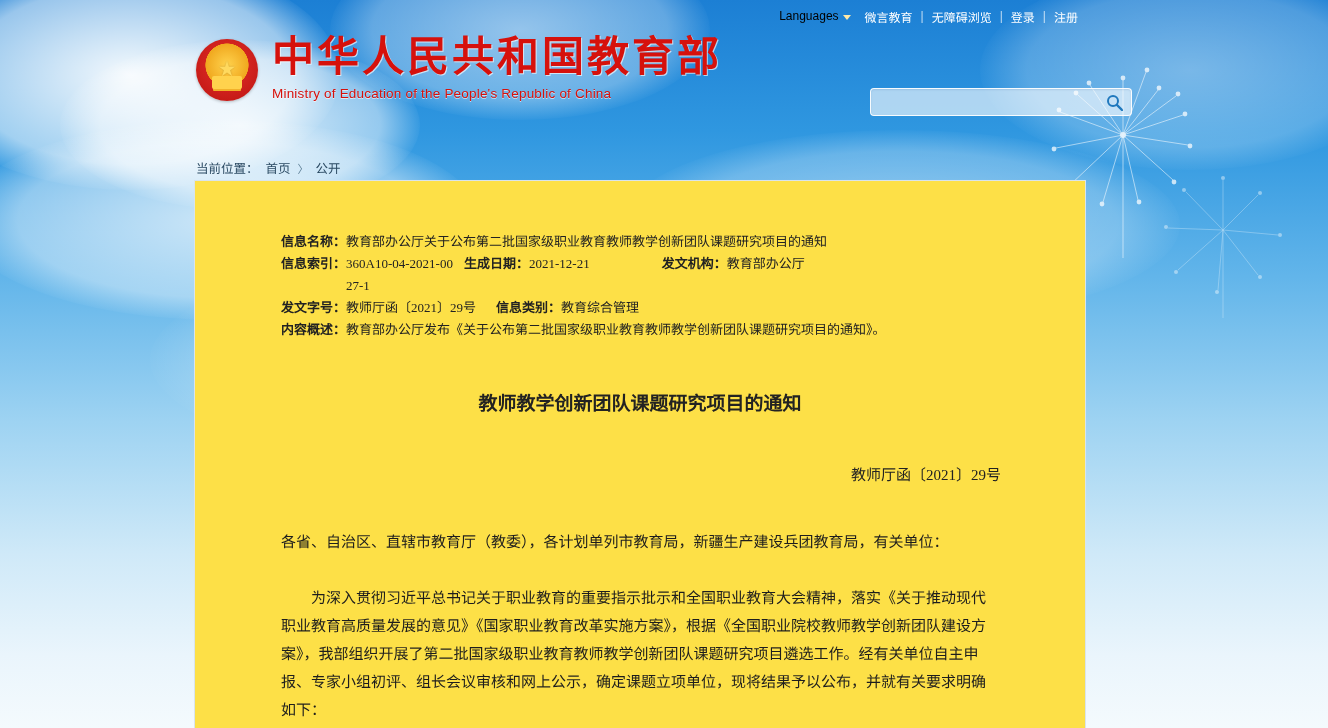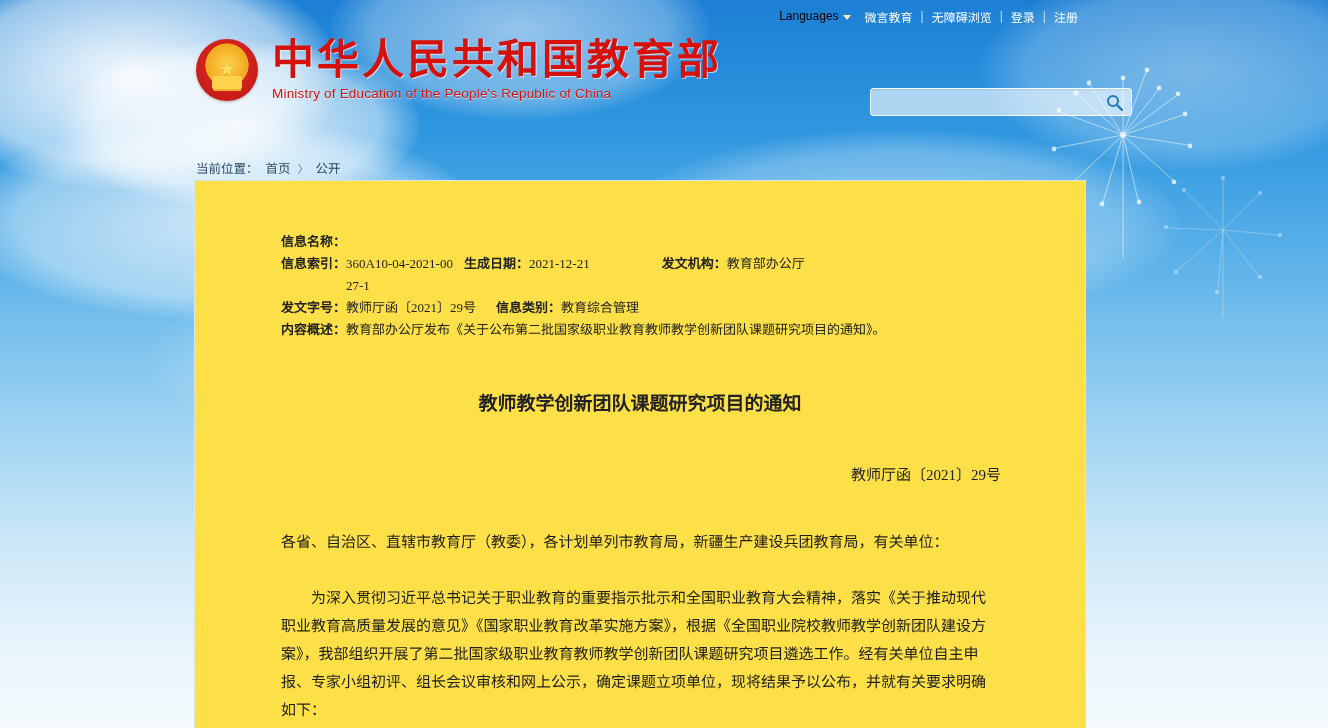--- a/index.html
+++ b/index.html
@@ -55,21 +55,21 @@
     position: relative; box-shadow: 0 1px 3px rgba(0,0,0,.25);
     display: flex; align-items: center; justify-content: center;
   }
   .emblem .star { color: #ffd95e; font-size: 17px; line-height: 1; text-shadow: 0 0 2px rgba(0,0,0,.2); }
   .emblem .gate {
     position: absolute; bottom: 12px; left: 50%; transform: translateX(-50%);
     width: 30px; height: 13px; background: #ffd24d; border-radius: 2px;
     box-shadow: 0 3px 0 -1px #f2b12a;
   }
   .brandtext .cn {
-    font-family: Liberation Serif, serif;
+    font-family: Liberation Mono, monospace;
     font-size: 42px; font-weight: bold; letter-spacing: 3px;
     color: #d6110c; text-shadow: 1px 1px 0 rgba(255,255,255,.65);
     line-height: 1.05;
   }
   .brandtext .en {
     font-size: 13.5px; color: #d6110c; letter-spacing: .2px; margin-top: 4px;
     text-shadow: 0 1px 0 rgba(255,255,255,.6);
   }
 
   
@@ -256,20 +256,21 @@
   <a href="#">首页</a>
   <span class="arrow">〉</span>
   <a href="#">公开</a>
 </div>
 
 <div class="paper">
 
   <div class="meta">
     <div class="row mrow1">
       <span class="lbl">信息名称：</span>
+      <span class="val">教育部办公厅关于公布第二批国家级职业教育教师教学创新团队课题研究项目的通知</span>
     </div>
 
     <div class="row">
       <span class="cell indexwrap">
         <span class="lbl">信息索引：</span>
         <span class="val indexval">360A10-04-2021-0027-1</span>
       </span>
       <span class="cell sp">
         <span class="lbl">生成日期：</span>
         <span class="val">2021-12-21</span>

